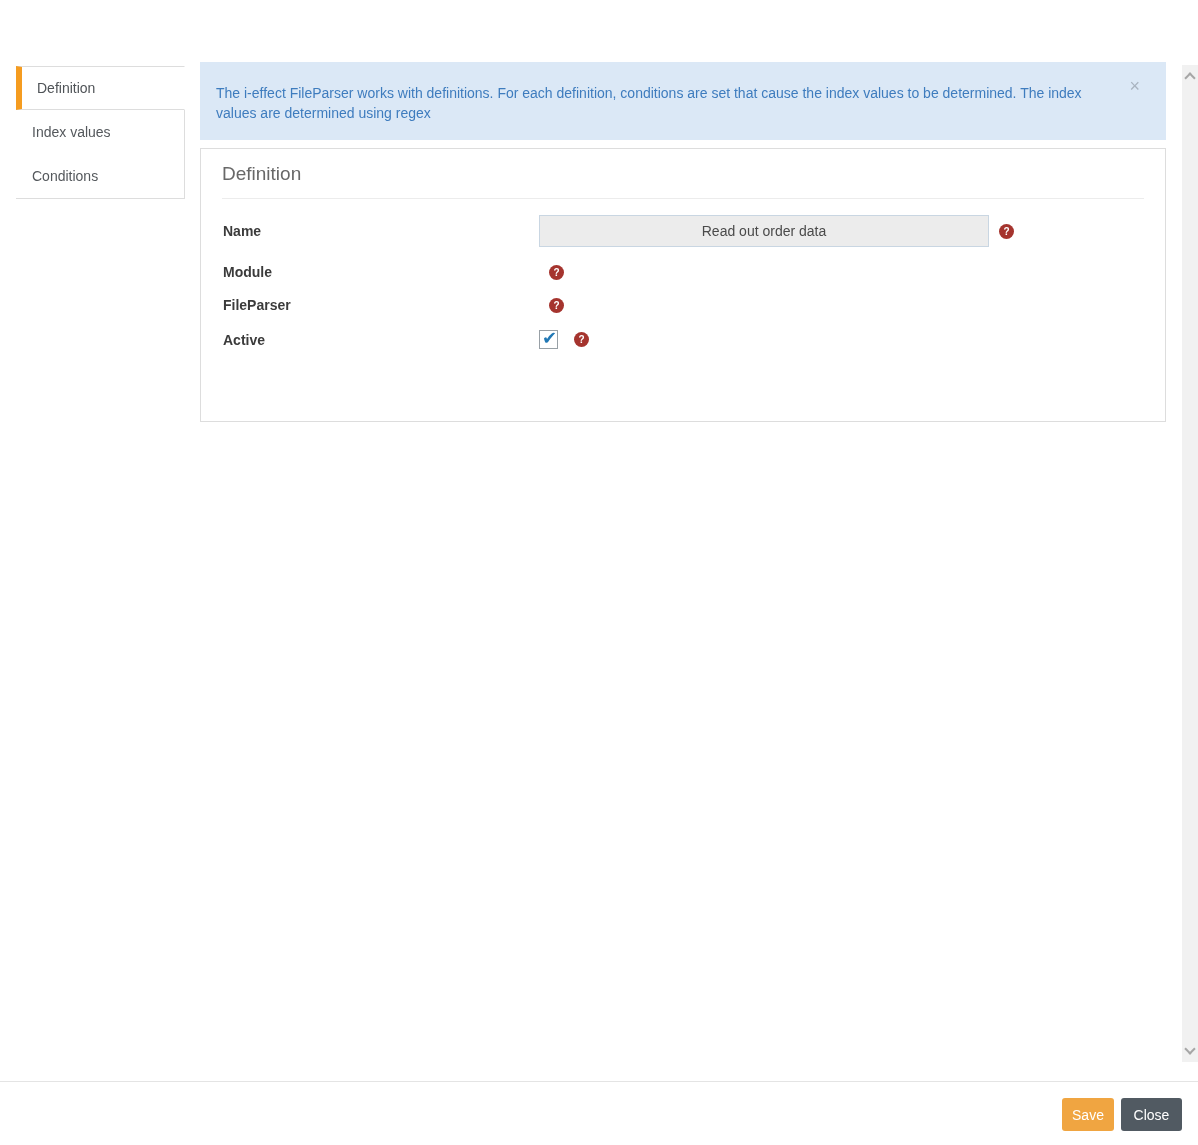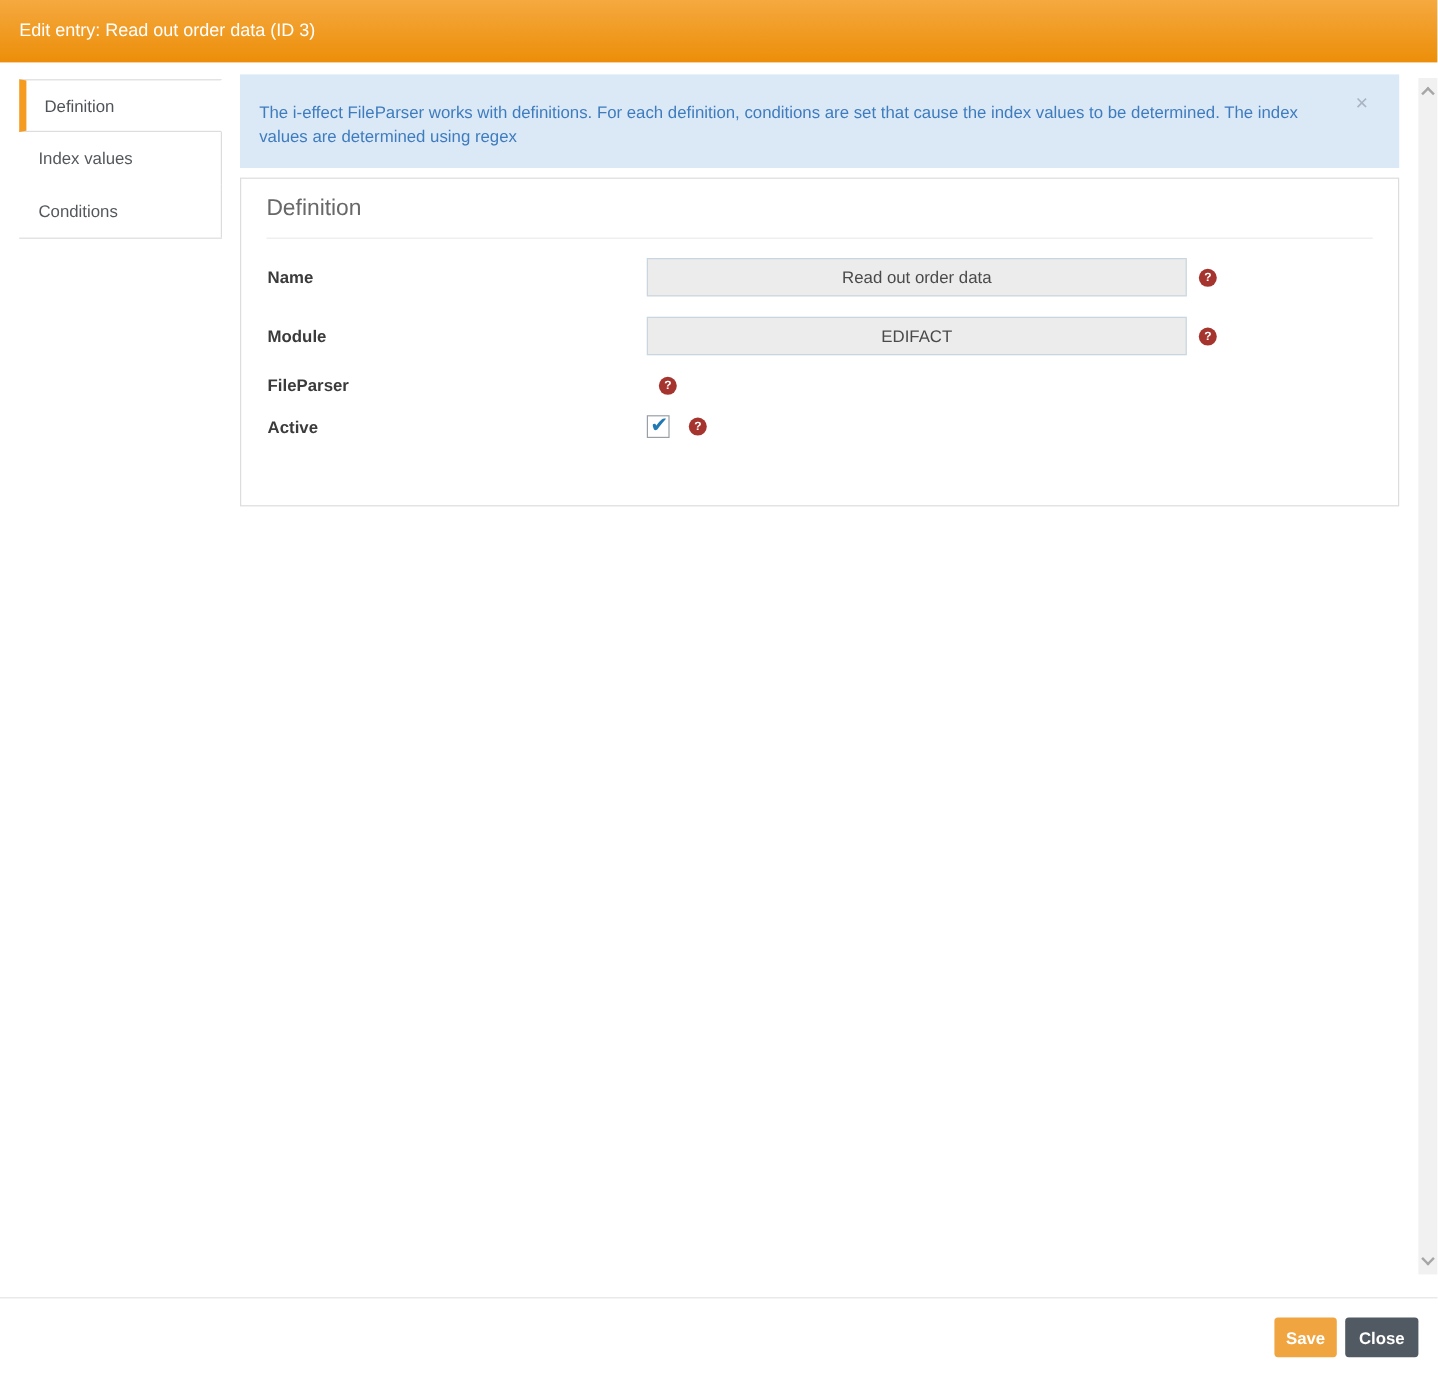--- a/index.html
+++ b/index.html
@@ -117,21 +117,20 @@
     position: absolute; left: 0; right: 0; bottom: 0; height: 64px;
     box-sizing: border-box;
     background: #ffffff;
     border-top: 1px solid #e4e4e4;
   }
   .btn {
     position: absolute; top: 16px; height: 33px;
     border: none; border-radius: 3px;
     color: #ffffff; font-size: 14px; font-family: inherit;
     cursor: pointer;
-    font-weight: bold;
   }
   .btn-save { right: 84px; width: 52px; background: var(--save-bg, #f0a541); }
   .btn-close { right: 16px; width: 61px; background: var(--close-bg, #515a62); }
 
   
   .scrollbar {
     position: absolute; right: 0; top: 65px;
     width: 16px; height: 997px;
     background: #f1f1f1;
   }
@@ -142,23 +141,20 @@
     border-top: 2px solid #a6a6a6;
   }
   .chev.up   { top: 9px;    transform: rotate(45deg); }
   .chev.down { bottom: 9px; transform: rotate(-135deg); }
 </style>
 </head>
 <body>
 
 <div class="app">
 
-  <div class="header">
-    <span class="title">Edit entry: Read out order data (ID 3)</span>
-  </div>
 
   <nav class="tabs">
     <div class="tab active">
       <span>Definition</span>
     </div>
     <div class="tab">
       <span>Index values</span>
     </div>
     <div class="tab">
       <span>Conditions</span>
@@ -175,21 +171,20 @@
     <div class="form">
 
       <div class="row">
         <label class="flabel">Name</label>
         <input class="finput" type="text" value="Read out order data" style="">
         <span class="help">?</span>
       </div>
 
       <div class="row">
         <label class="flabel">Module</label>
-        <input class="finput" type="text" value="EDIFACT" style="">
         <span class="help">?</span>
       </div>
 
       <div class="row">
         <label class="flabel">FileParser</label>
         <span class="help">?</span>
       </div>
 
       <div class="row row-check">
         <label class="flabel">Active</label>

